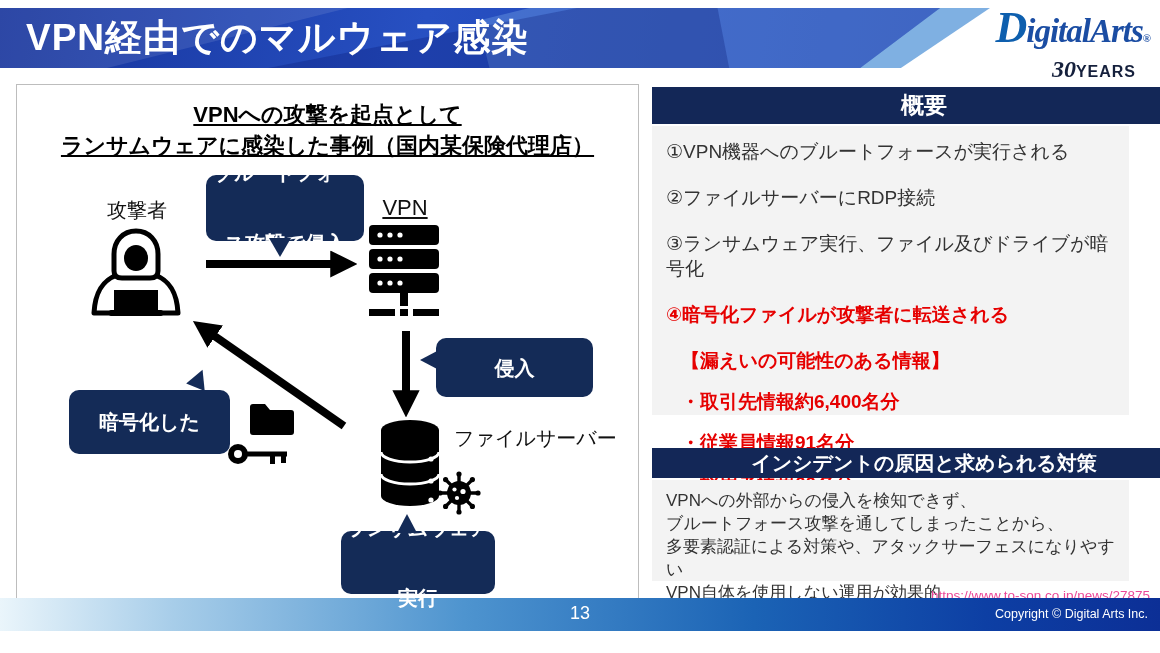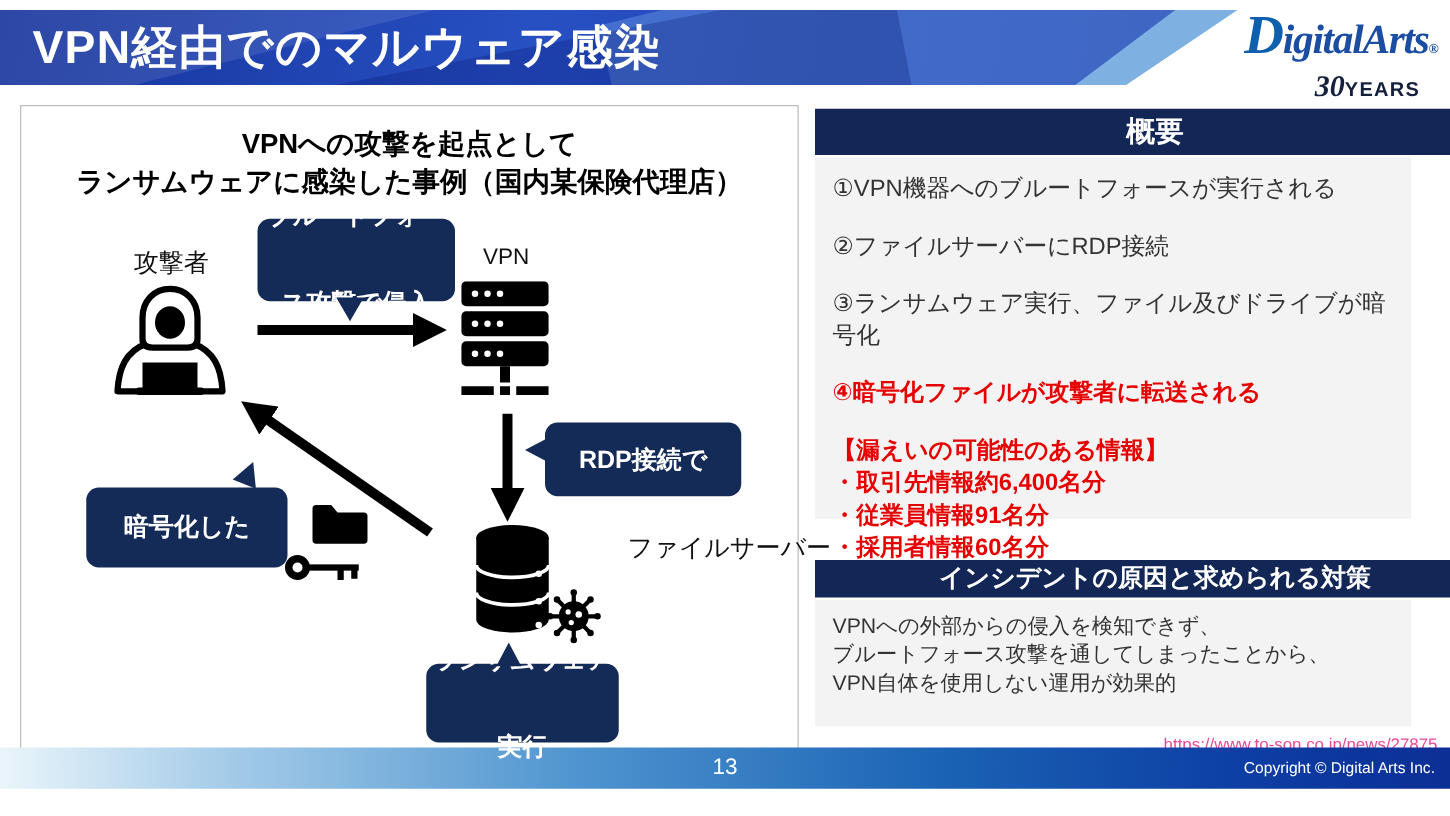--- a/index.html
+++ b/index.html
@@ -29,21 +29,21 @@
   .logo-main::first-letter{font-size:44px;color:#0e5fae;}
   .logo-reg{font-size:11px;font-style:normal;vertical-align:baseline;color:#1b4da3;}
   .logo-years{display:block;margin-right:14px;color:#15203c;line-height:22px;}
   .logo-30{font-family:"Liberation Serif",serif;font-style:italic;font-weight:bold;font-size:24px;}
   .logo-yrs{font-weight:bold;font-size:16px;letter-spacing:1px;}
 
   
   .card{position:absolute;left:16px;top:84px;width:621px;height:527px;background:#fff;
     border:1px solid #bdbdbd;}
   .card-title{position:absolute;left:0;top:15px;width:100%;text-align:center;color:#000;
-    font-size:22px;font-weight:600;line-height:1.4;}
+    font-size:22px;font-weight:600;line-height:1.4;text-decoration:underline;}
   .node-label{position:absolute;text-align:center;color:#111;font-size:20px;}
   .bubble{position:absolute;background:#142b57;color:#fff;border-radius:10px;
     display:flex;flex-direction:column;justify-content:center;text-align:center;
     font-size:20px;font-weight:bold;line-height:1.3;z-index:2;gap:44px;}
   .tail-down{position:absolute;width:0;height:0;border-left:11px solid transparent;
     border-right:11px solid transparent;border-top:19px solid #142b57;z-index:2;}
   .tail-left{position:absolute;width:0;height:0;border-top:10px solid transparent;
     border-bottom:10px solid transparent;border-right:19px solid #142b57;z-index:2;}
   .tail-up{position:absolute;width:0;height:0;border-left:10px solid transparent;
     border-right:10px solid transparent;border-bottom:19px solid #142b57;z-index:2;}
@@ -51,21 +51,21 @@
 
   
   .panel-head{position:absolute;left:652px;width:544px;background:#132757;color:#fff;
     text-align:center;font-weight:bold;}
   .head-overview{top:87px;height:37px;line-height:37px;font-size:23px;}
   .head-incident{top:448px;height:30px;line-height:30px;font-size:20px;}
   .panel-body{position:absolute;left:652px;width:477px;background:#f3f3f3;color:#333;}
   .body-overview{top:126px;height:289px;font-size:19px;}
   .body-overview .inner{padding:13px 14px 0 14px;}
   .body-overview p{margin:0 0 21px 0;line-height:25px;}
-  .body-overview p.tight{margin:0;line-height:26px;}
+  .body-overview p.tight{margin:15px;line-height:26px;}
   .red{color:#e60000;font-weight:bold;}
   .body-incident{top:480px;height:101px;font-size:17px;}
   .body-incident .inner{padding:9px 14px 0 14px;line-height:23px;}
 
   .src-url{position:absolute;left:850px;top:588px;width:300px;text-align:right;
     font-size:13.5px;color:#ec4899;}
 
   
   .footer{position:absolute;left:0;top:598px;width:1160px;height:33px;
     background:linear-gradient(90deg,#eaf5fb 0%,#a7cde9 15%,#4e94cf 40%,#1b63b5 65%,#0d3fa4 85%,#0c2f96 100%);}
@@ -117,21 +117,21 @@
         <rect x="26" y="83" width="54" height="6" rx="2" fill="#000"></rect>
       </svg>
     </div>
 
     <div class="bubble" style="left:189px;top:90px;width:158px;height:66px;">
       <div>ブルートフォー</div>
       <div>ス攻撃で侵入</div>
     </div>
     <div class="tail-down" style="left:252px;top:153px;"></div>
 
-    <div class="node-label" style="left:346px;top:110px;width:84px;font-size:18px;">VPN</div>
+    <div class="node-label" style="left:346px;top:110px;width:84px;font-size:22px;text-decoration:underline;">VPN</div>
     <div class="abs" style="left:352px;top:140px;width:70px;height:94px;">
       <svg width="70" height="94" viewBox="0 0 70 94">
         <g fill="#000">
           <rect x="0" y="0" width="70" height="20" rx="4"></rect>
           <rect x="0" y="24" width="70" height="20" rx="4"></rect>
           <rect x="0" y="48" width="70" height="20" rx="4"></rect>
           <rect x="31" y="68" width="8" height="13"></rect>
           <rect x="0" y="84" width="26" height="7"></rect>
           <rect x="31" y="84" width="8" height="7"></rect>
           <rect x="44" y="84" width="26" height="7"></rect>
@@ -144,36 +144,36 @@
             <circle cx="21" cy="34" r="2.6"></circle>
             <circle cx="31" cy="34" r="2.6"></circle>
           <circle cx="11" cy="58" r="2.6"></circle>
             <circle cx="21" cy="58" r="2.6"></circle>
             <circle cx="31" cy="58" r="2.6"></circle>
         </g>
       </svg>
     </div>
 
     <div class="bubble" style="left:419px;top:253px;width:157px;height:59px;">
-      <div>RDP接続で</div>
+      <div>侵入</div>
     </div>
     <div class="tail-left" style="left:403px;top:265px;"></div>
 
     <div class="abs" style="left:362px;top:334px;width:62px;height:90px;">
       <svg width="62" height="90" viewBox="0 0 62 90">
         <path d="M2,11 L2,77 A29,10 0 0 0 60,77 L60,11 Z" fill="#000"></path>
         <ellipse cx="31" cy="11" rx="29" ry="10" fill="#000"></ellipse>
         <path d="M2,33 A29,10 0 0 0 60,33" stroke="#fff" stroke-width="3" fill="none"></path>
         <path d="M2,55 A29,10 0 0 0 60,55" stroke="#fff" stroke-width="3" fill="none"></path>
         <circle cx="52" cy="40" r="2.6" fill="#fff"></circle>
         <circle cx="52" cy="62" r="2.6" fill="#fff"></circle>
         <circle cx="52" cy="81" r="2.6" fill="#fff"></circle>
       </svg>
     </div>
-    <div class="node-label" style="left:437px;top:340px;width:185px;text-align:left;margin-left:48px;">ファイルサーバー</div>
+    <div class="node-label" style="left:437px;top:340px;width:185px;text-align:left;">ファイルサーバー</div>
 
     <div class="abs" style="left:420px;top:386px;width:44px;height:44px;">
       <svg width="44" height="44" viewBox="0 0 44 44">
         <g stroke="#000" stroke-width="3.4" stroke-linecap="round">
           <line x1="22" y1="22" x2="41" y2="22"></line>
             <line x1="22" y1="22" x2="35.4" y2="35.4"></line>
           <line x1="22" y1="22" x2="22" y2="41"></line>
             <line x1="22" y1="22" x2="8.6" y2="35.4"></line>
           <line x1="22" y1="22" x2="3" y2="22"></line>
             <line x1="22" y1="22" x2="8.6" y2="8.6"></line>
@@ -238,20 +238,21 @@
       <p class="red tight">・従業員情報91名分</p>
       <p class="red tight">・採用者情報60名分</p>
     </div>
   </div>
 
   <div class="panel-head head-incident">インシデントの原因と求められる対策</div>
   <div class="panel-body body-incident">
     <div class="inner">
       <div>VPNへの外部からの侵入を検知できず、</div>
       <div>ブルートフォース攻撃を通してしまったことから、</div>
+      <div>多要素認証による対策や、アタックサーフェスになりやすい</div>
       <div>VPN自体を使用しない運用が効果的</div>
     </div>
   </div>
 
   <div class="src-url">https://www.to-son.co.jp/news/27875</div>
 
   <div class="footer">
     <div class="page-num">13</div>
     <div class="copyright">Copyright © Digital Arts Inc.</div>
   </div>

